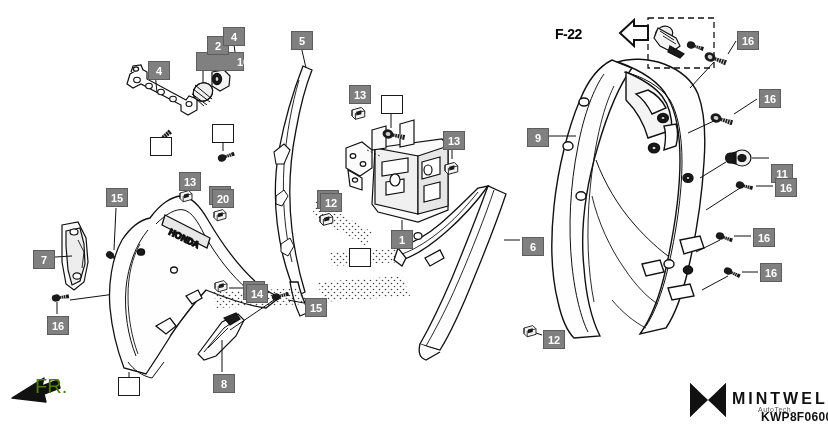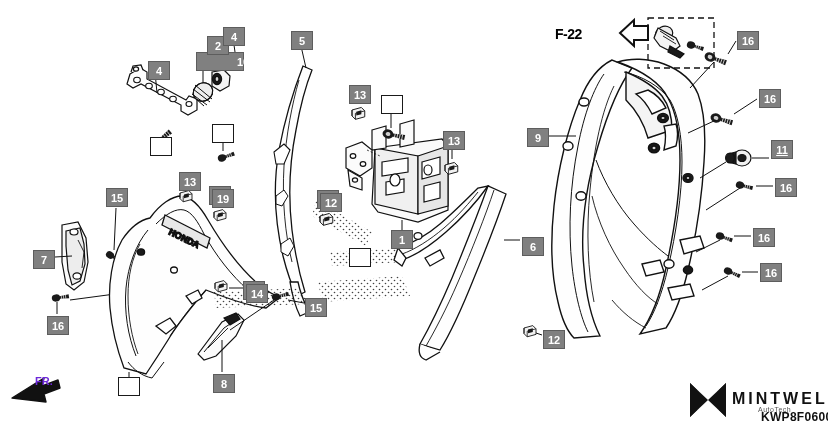--- a/index.html
+++ b/index.html
@@ -3,21 +3,21 @@
 <meta charset="utf-8">
 <style>
   html,body{margin:0;padding:0;background:#fff;}
   body{width:828px;height:430px;overflow:hidden;font-family:"Liberation Sans",sans-serif;}
   #stage{position:relative;width:828px;height:430px;background:#ffffff;}
   svg.art{position:absolute;left:0;top:0;width:828px;height:430px;}
   .callout{position:absolute;background:#808080;color:#fff;border:1px solid #5d5d5d;
     font-size:11px;font-weight:bold;display:flex;align-items:center;justify-content:center;
     width:22px;height:19px;letter-spacing:0px;box-sizing:border-box;}
   .callout.blank{background:#ffffff;border:1px solid #1a1a1a;color:transparent;}
-  .fr-label{position:absolute;font-size:11px;font-weight:bold;color:#6d28d9;font-family:"Liberation Sans",sans-serif;}
+  .fr-label{position:absolute;font-size:20px;font-weight:normal;color:#4d7c0f;font-family:"Liberation Sans",sans-serif;}
   .f22-label{position:absolute;font-size:14px;font-weight:bold;color:#000;letter-spacing:-0.5px;}
   .brand{position:absolute;display:flex;align-items:center;gap:7px;}
   .brand-name{font-size:16px;font-weight:bold;letter-spacing:3px;color:#111;}
   .brand-sub{position:absolute;font-size:7px;letter-spacing:0.5px;color:#555;}
   .partno{position:absolute;font-size:12px;font-weight:bold;color:#111;letter-spacing:0.3px;}
 </style>
 </head>
 <body>
 
 <div id="stage">
@@ -346,28 +346,28 @@
   <div class="callout" style="left:196px;top:52px;padding-left:46px;">10</div>
   <div class="callout" style="left:207px;top:36px;">2</div>
   <div class="callout" style="left:223px;top:27px;">4</div>
   <div class="callout" style="left:148px;top:61px;">4</div>
   <div class="callout" style="left:291px;top:31px;">5</div>
   <div class="callout" style="left:349px;top:85px;">13</div>
   <div class="callout" style="left:443px;top:131px;">13</div>
   <div class="callout" style="left:527px;top:128px;">9</div>
   <div class="callout" style="left:737px;top:31px;">16</div>
   <div class="callout" style="left:759px;top:89px;">16</div>
-  <div class="callout" style="left:771px;top:140px;text-decoration:underline;">11</div>
+  <div class="callout" style="left:771px;top:164px;text-decoration:underline;">11</div>
   <div class="callout" style="left:775px;top:178px;">16</div>
   <div class="callout" style="left:753px;top:228px;">16</div>
   <div class="callout" style="left:760px;top:263px;">16</div>
   <div class="callout" style="left:106px;top:188px;">15</div>
   <div class="callout" style="left:179px;top:172px;">13</div>
   <div class="callout" style="left:209px;top:186px;">13</div>
-  <div class="callout" style="left:212px;top:189px;">19</div>
+  <div class="callout" style="left:212px;top:189px;">20</div>
   <div class="callout" style="left:317px;top:190px;">12</div>
   <div class="callout" style="left:320px;top:193px;">12</div>
   <div class="callout" style="left:33px;top:250px;">7</div>
   <div class="callout" style="left:47px;top:316px;">16</div>
   <div class="callout" style="left:243px;top:281px;">14</div>
   <div class="callout" style="left:246px;top:284px;">14</div>
   <div class="callout" style="left:305px;top:298px;">15</div>
   <div class="callout" style="left:213px;top:374px;">8</div>
   <div class="callout" style="left:391px;top:230px;">1</div>
   <div class="callout" style="left:522px;top:237px;">6</div>

